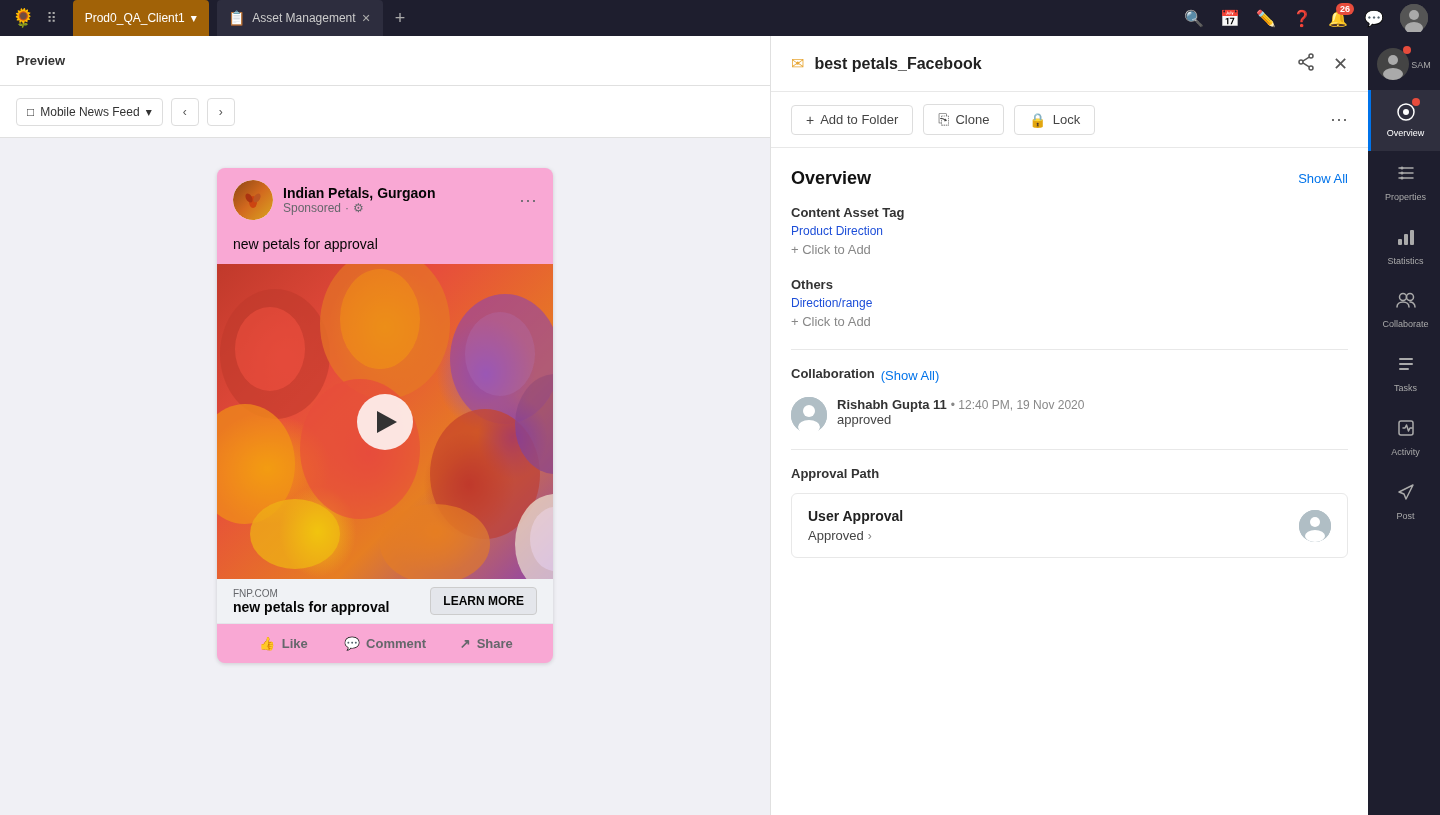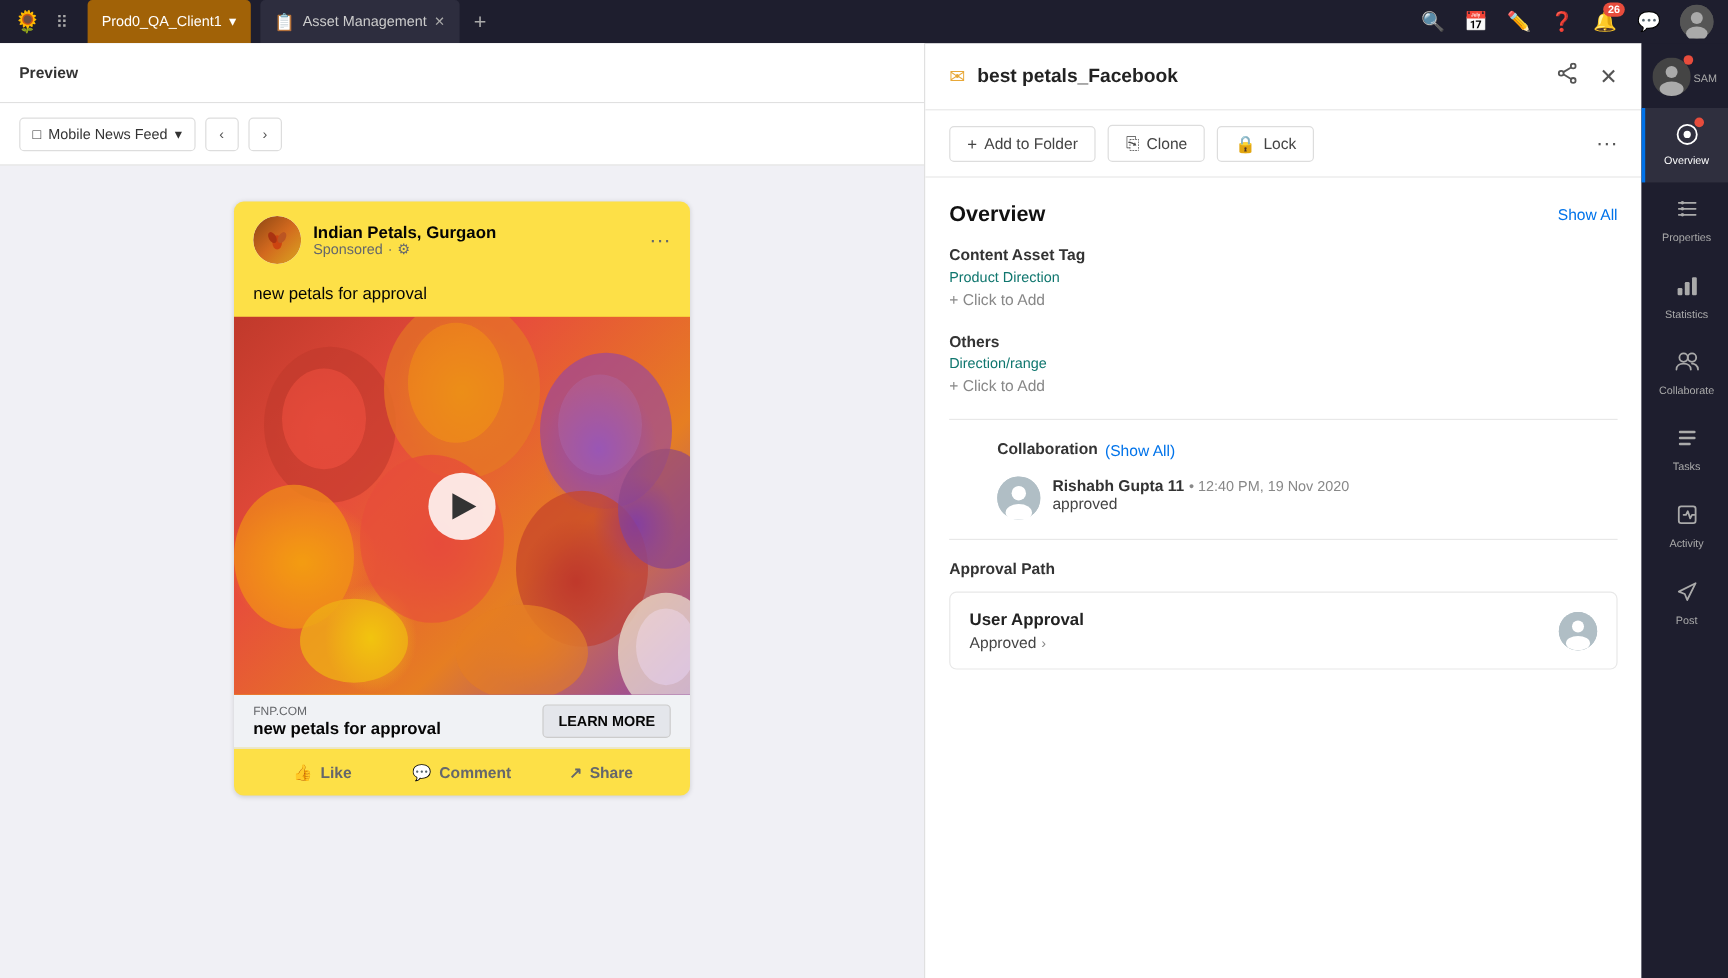--- a/index.html
+++ b/index.html
@@ -129,22 +129,22 @@
     .preview-content {
       flex: 1;
       display: flex;
       align-items: flex-start;
       justify-content: center;
       padding: 30px 20px;
       overflow-y: auto;
     }
 
     .fb-card {
-      width: 380px;
-      background: #fde047;
+      width: 336px;
+      background: #f9a8d4;
       border-radius: 8px;
       box-shadow: 0 1px 4px rgba(0,0,0,0.15);
       overflow: hidden;
     }
 
     .fb-header {
       display: flex;
       align-items: center;
       padding: 12px 16px;
       gap: 10px;
@@ -322,30 +322,30 @@
       display: flex;
       align-items: center;
       justify-content: space-between;
       margin-bottom: 16px;
     }
     .section-title { font-size: 18px; font-weight: 700; color: #111; }
     .show-all-link { font-size: 13px; color: #0073ea; cursor: pointer; }
 
     .field-group { margin-bottom: 20px; }
     .field-label { font-size: 13px; font-weight: 600; color: #333; margin-bottom: 4px; }
-    .field-sublabel { font-size: 12px; color: #0f766e; margin-bottom: 4px; }
+    .field-sublabel { font-size: 12px; color: #1d4ed8; margin-bottom: 4px; }
     .field-add { font-size: 13px; color: #888; cursor: pointer; }
 
     .section-divider {
       height: 1px;
       background: #e8e8e8;
       margin: 16px 0;
     }
 
-    .collab-section { margin-bottom: 16px; margin-left: 40px; }
+    .collab-section { margin-bottom: 16px; }
     .collab-title-row {
       display: flex;
       align-items: center;
       gap: 6px;
       margin-bottom: 12px;
     }
     .collab-link { font-size: 13px; color: #0073ea; cursor: pointer; }
 
     .collab-item {
       display: flex;

